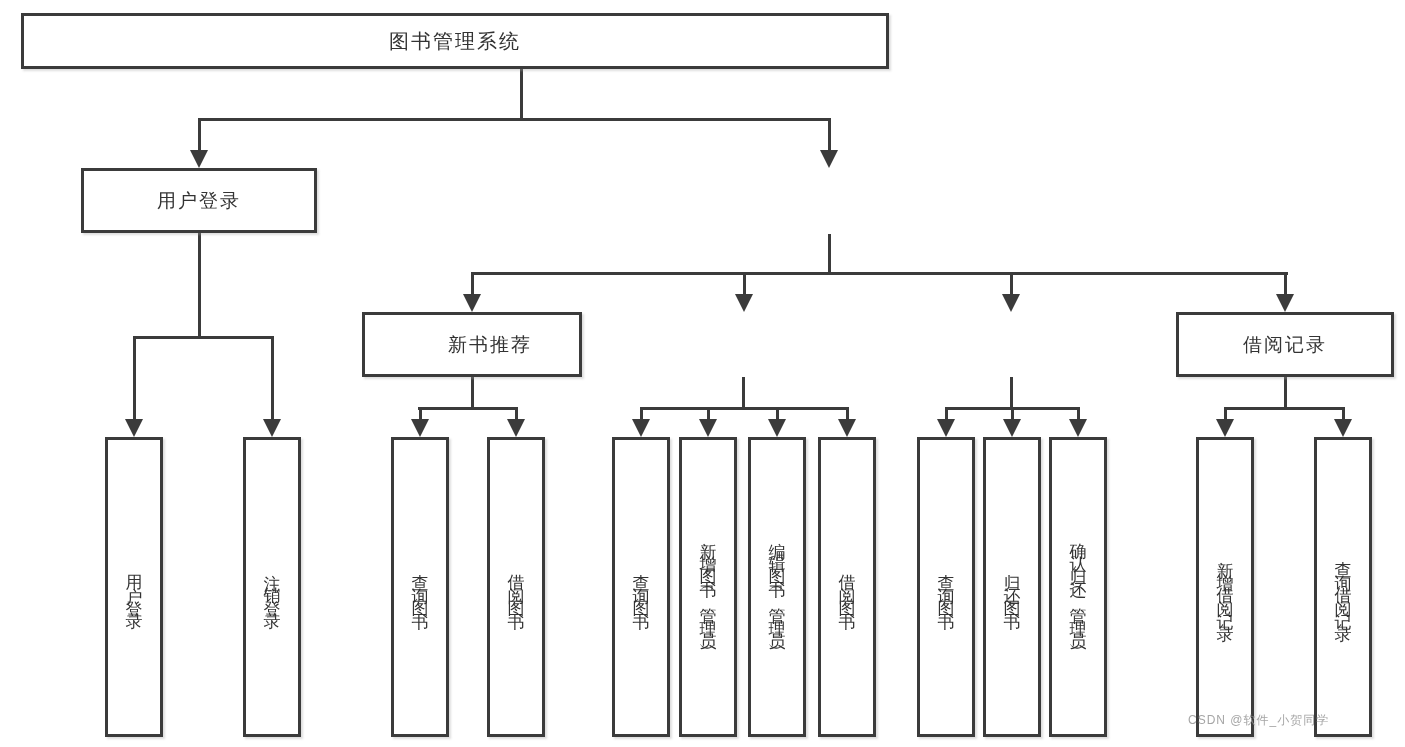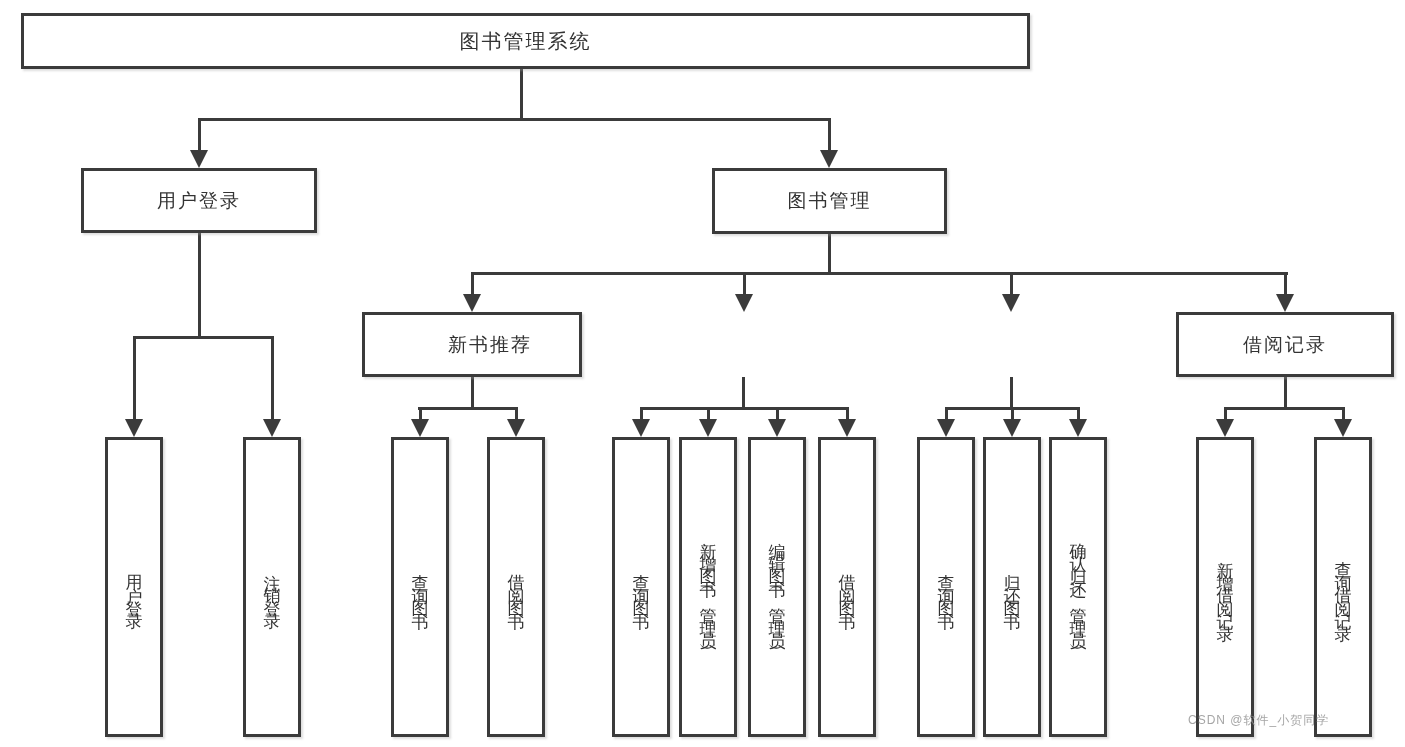--- a/index.html
+++ b/index.html
@@ -57,31 +57,30 @@
     color:rgba(155,155,155,0.9);
     z-index:5;
     white-space:nowrap;
   }
 </style>
 </head>
 <body>
 
 <div id="stage">
 
-  <div class="hbox root" style="left:21px;top:13px;width:1009px;height:56px;">图书管理系统</div>
+  <div class="hbox root" style="left:21px;top:13px;width:868px;height:56px;">图书管理系统</div>
 
   <div class="vl" style="left:520px;top:69px;height:50px;"></div>
   <div class="hl" style="left:198px;top:118px;width:633px;"></div>
   <div class="vl" style="left:198px;top:118px;height:34px;"></div>
   <div class="vl" style="left:828px;top:118px;height:34px;"></div>
   <div class="arr" style="left:190px;top:150px;"></div>
   <div class="arr" style="left:820px;top:150px;"></div>
 
   <div class="hbox" style="left:81px;top:168px;width:236px;height:65px;">用户登录</div>
-  <div class="hbox" style="left:712px;top:168px;width:235px;height:66px;">图书管理</div>
 
   <div class="vl" style="left:198px;top:233px;height:103px;"></div>
   <div class="hl" style="left:133px;top:336px;width:141px;"></div>
   <div class="vl" style="left:133px;top:336px;height:85px;"></div>
   <div class="vl" style="left:271px;top:336px;height:85px;"></div>
   <div class="arr" style="left:125px;top:419px;"></div>
   <div class="arr" style="left:263px;top:419px;"></div>
 
   <div class="vl" style="left:828px;top:234px;height:41px;"></div>
   <div class="hl" style="left:471px;top:272px;width:817px;"></div>

